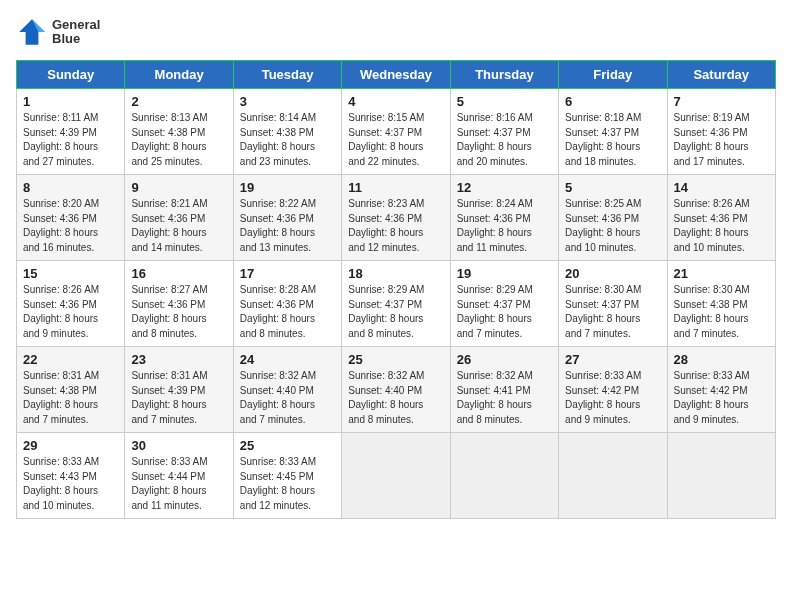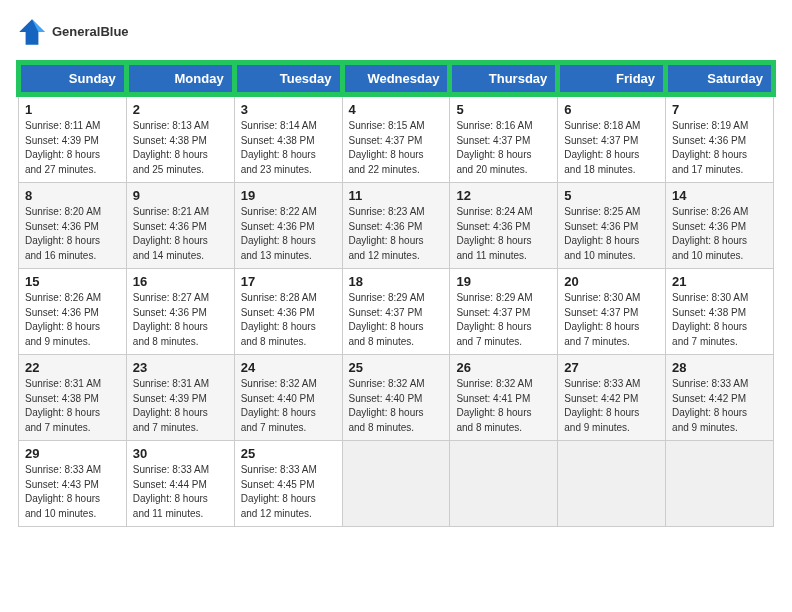--- a/index.html
+++ b/index.html
@@ -16,21 +16,21 @@
       align-items: flex-start;
       margin-bottom: 12px;
     }
     .logo {
       display: flex;
       align-items: center;
       gap: 4px;
     }
     .logo-text {
       display: flex;
-      flex-direction: row;
+      flex-direction: column;
       font-size: 13px;
       font-weight: bold;
       line-height: 1.1;
       color: #333;
     }
     .logo-text span:first-child { color: #333; }
     .logo-icon {
       width: 32px;
       height: 32px;
     }
@@ -49,23 +49,23 @@
     .calendar {
       width: 100%;
       border-collapse: collapse;
       border: 1px solid #ccc;
     }
     .calendar th {
       background: #2a6dc0;
       color: #fff;
       font-size: 13px;
       font-weight: bold;
-      text-align: right;
+      text-align: center;
       padding: 6px 8px;
-      border: 5px solid #22c55e;
+      border: 1px solid #22c55e;
     }
     .calendar td {
       vertical-align: top;
       border: 1px solid #ccc;
       padding: 5px 6px;
       width: 108px;
       min-height: 80px;
       font-size: 10.5px;
       color: #222;
       background: #fff;

